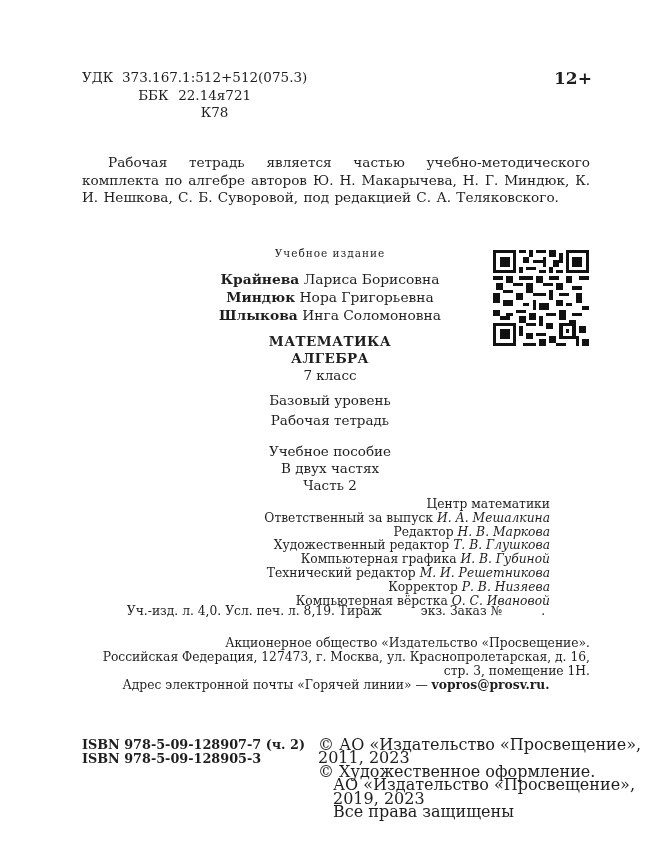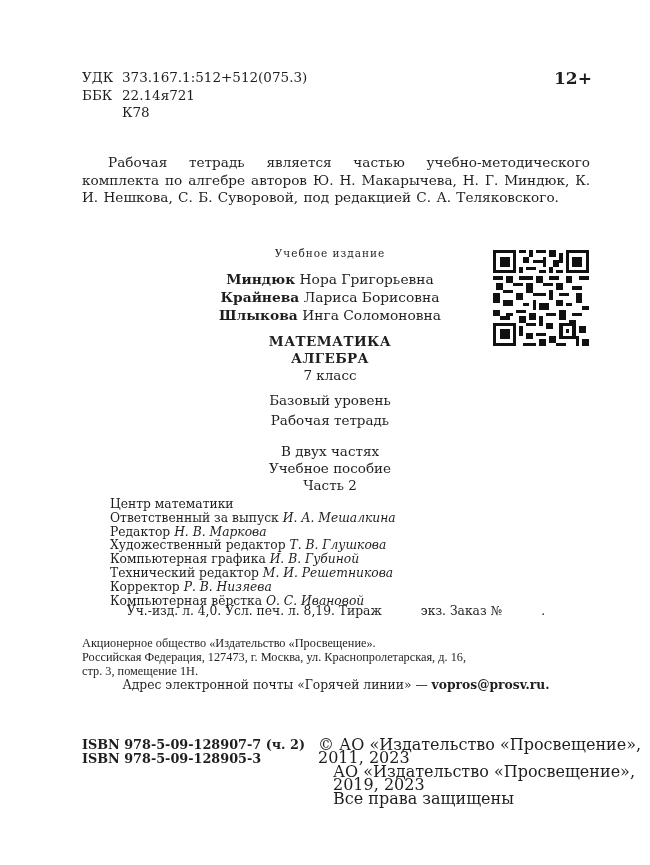--- a/index.html
+++ b/index.html
@@ -7,45 +7,45 @@
       width: 650px; height: 865px; position: relative; overflow: hidden;
       background: #ffffff; color: #1e1e1e;
       font-family: "DejaVu Serif", "Liberation Serif", serif;
     }
     .abs { position: absolute; }
     .b { font-weight: bold; }
     .it { font-style: italic; }
 
     
     .classif { left: 82px; top: 69px; font-size: 13.5px; line-height: 17.5px; }
-    .classif .row { display: flex; white-space: nowrap; }
+    .classif .row { display: flex; white-space: nowrap; justify-content: center; }
     .classif .lab { width: 40px; display: inline-block; }
     .age { left: 554px; top: 68px; font-size: 17px; font-weight: bold; }
 
     
     .annot {
       left: 82px; top: 154px; width: 508px;
       font-size: 13.6px; line-height: 17.6px; text-align: justify;
       text-indent: 26px; word-spacing: 1px;
     }
 
     
     .center-col { left: 170px; width: 320px; text-align: center; }
     .edition-type { top: 247px; font-size: 10.5px; letter-spacing: 1px; }
     .authors { top: 270px; font-size: 13.8px; line-height: 18px; }
     .titles { top: 333px; font-size: 13.5px; line-height: 17px; }
     .titles .t1 { font-weight: bold; letter-spacing: 0.4px; }
     .lvl { top: 392px; font-size: 13.5px; }
     .wb { top: 412px; font-size: 13.5px; }
     .parts { top: 443px; font-size: 13.5px; line-height: 17px; }
 
-    .staff { left: 110px; width: 440px; top: 498px; font-size: 12.3px; line-height: 13.8px; text-align: left; }
+    .staff { left: 110px; width: 440px; top: 498px; font-size: 12.3px; line-height: 13.8px; text-align: right; }
 
     .print { left: 82px; width: 508px; top: 604px; font-size: 12.3px; line-height: 14px; text-align: center; }
-    .publisher { left: 82px; width: 508px; top: 636px; font-size: 12.3px; line-height: 14px; text-align: left; font-family: Liberation Serif, serif; }
+    .publisher { left: 82px; width: 508px; top: 636px; font-size: 12.3px; line-height: 14px; text-align: right; }
     .hotline { left: 82px; width: 508px; top: 677px; font-size: 12.3px; text-align: center; }
 
     .isbn { left: 82px; top: 738px; font-size: 12.8px; line-height: 14px; font-weight: bold; }
     .copy { left: 298px; top: 738px; font-size: 16px; line-height: 13.4px; margin-left: 20px; }
     .copy .ind { padding-left: 15px; }
 
     .qr { left: 493px; top: 250px; width: 96px; height: 96px; }
   </style>
 </head>
 <body>
@@ -65,22 +65,22 @@
   </div>
 </div>
 
 <div class="abs age">12+</div>
 
 <div class="abs annot">Рабочая тетрадь является частью учебно-методического комплекта по алгебре авторов Ю. Н. Макарычева, Н. Г. Миндюк, К. И. Нешкова, С. Б. Суворовой, под редакцией С. А. Теляковского.</div>
 
 <div class="abs center-col edition-type">Учебное издание</div>
 
 <div class="abs center-col authors">
+  <div><span class="b">Крайнева</span> <span>Лариса Борисовна</span></div>
   <div><span class="b">Миндюк</span> <span>Нора Григорьевна</span></div>
-  <div><span class="b">Крайнева</span> <span>Лариса Борисовна</span></div>
   <div><span class="b">Шлыкова</span> <span>Инга Соломоновна</span></div>
 </div>
 
 <svg class="abs qr" viewBox="0 0 29 29" shape-rendering="crispEdges">
   <rect width="29" height="29" fill="#fff"></rect>
   <g fill="#111">
 
     <rect x="0" y="0" width="7" height="7"></rect>
       <rect x="1" y="1" width="5" height="5" fill="#fff"></rect>
       <rect x="2" y="2" width="3" height="3"></rect>
@@ -163,22 +163,22 @@
 
 <div class="abs center-col titles">
   <div class="t1">МАТЕМАТИКА</div>
   <div class="t1">АЛГЕБРА</div>
   <div>7 класс</div>
 </div>
 <div class="abs center-col lvl">Базовый уровень</div>
 <div class="abs center-col wb">Рабочая тетрадь</div>
 
 <div class="abs center-col parts">
+  <div>Учебное пособие</div>
   <div>В двух частях</div>
-  <div>Учебное пособие</div>
   <div>Часть 2</div>
 </div>
 
 <div class="abs staff">
   <div><span>Центр математики</span></div>
   <div><span>Ответственный за выпуск</span> <span class="it">И. А. Мешалкина</span></div>
   <div><span>Редактор</span> <span class="it">Н. В. Маркова</span></div>
   <div><span>Художественный редактор</span> <span class="it">Т. В. Глушкова</span></div>
   <div><span>Компьютерная графика</span> <span class="it">И. В. Губиной</span></div>
   <div><span>Технический редактор</span> <span class="it">М. И. Решетникова</span></div>
@@ -200,15 +200,16 @@
   <span>Адрес электронной почты «Горячей линии» — </span><span class="b">vopros@prosv.ru.</span>
 </div>
 
 <div class="abs isbn">
   <div>ISBN 978-5-09-128907-7 (ч. 2)</div>
   <div>ISBN 978-5-09-128905-3</div>
 </div>
 
 <div class="abs copy">
   <div>© АО «Издательство «Просвещение», 2011, 2023</div>
+  <div>© Художественное оформление.</div>
   <div class="ind">АО «Издательство «Просвещение», 2019, 2023</div>
   <div class="ind">Все права защищены</div>
 </div>
 
 </body></html>

